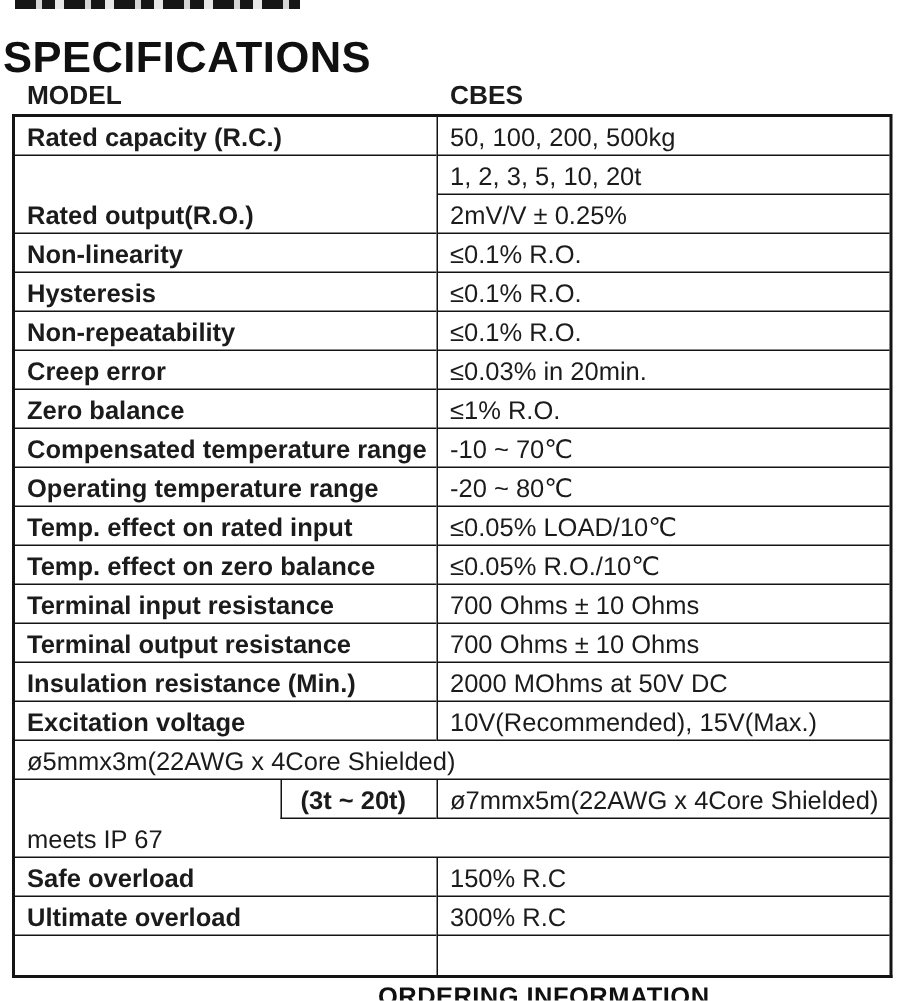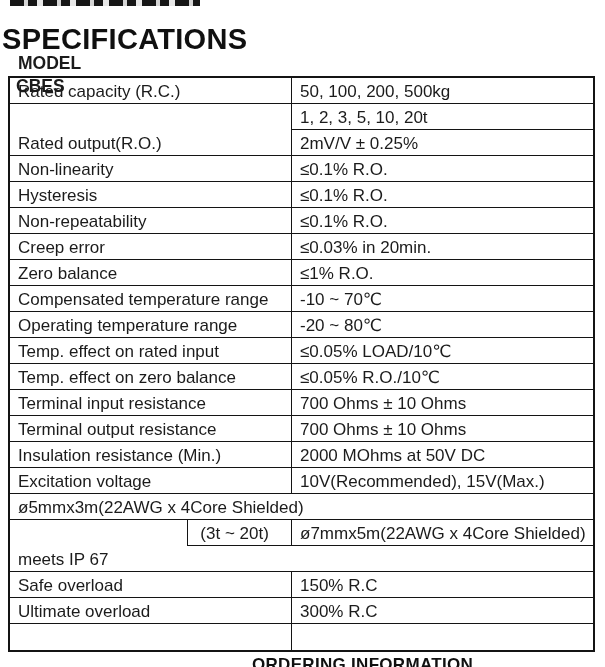--- a/index.html
+++ b/index.html
@@ -15,33 +15,33 @@
       #161616 0 14px, rgba(22,22,22,.18) 14px 18px,
       #161616 18px 27px, rgba(22,22,22,.10) 27px 33px);
   }
   .page-title{
     position:absolute;left:2px;top:4px;
     font-size:29px;font-weight:700;letter-spacing:.3px;color:#101010;
     white-space:nowrap;
   }
   #spec-table{position:absolute;left:8px;top:53px;width:587px;}
   .thead{display:flex;height:23px;font-weight:700;font-size:17.5px;
-         border-bottom:2px solid #141414;flex-direction:column;}
+         border-bottom:2px solid #141414;}
   .thead .th{display:flex;align-items:flex-end;box-sizing:border-box;
              padding:0 0 2px 10px;white-space:nowrap;}
   .thead .th-model{width:284px;}
   .thead .th-cbes{flex:1;padding-left:8px;}
   .tbody{
     box-sizing:border-box;
     border-left:2px solid #141414;border-right:2px solid #141414;
     border-bottom:2px solid #141414;
   }
   .row{display:flex;height:26px;}
   .leftwrap{width:282px;display:flex;box-sizing:border-box;
-            border-right:1.6px solid #141414;}
+            border-right:1.6px solid #141414;font-weight:bold;}
   .cell{
     display:flex;align-items:flex-end;box-sizing:border-box;
     border-bottom:1.4px solid #141414;
     padding:0 2px 2px 8px;
     font-size:17px;line-height:19px;white-space:nowrap;overflow:hidden;
   }
   .label.full{flex:1;}
   .label.main{width:178px;}
   .sub{width:104px;border-left:1.6px solid #141414;padding-left:12px;}
   .value{flex:1;padding-left:8px;}

